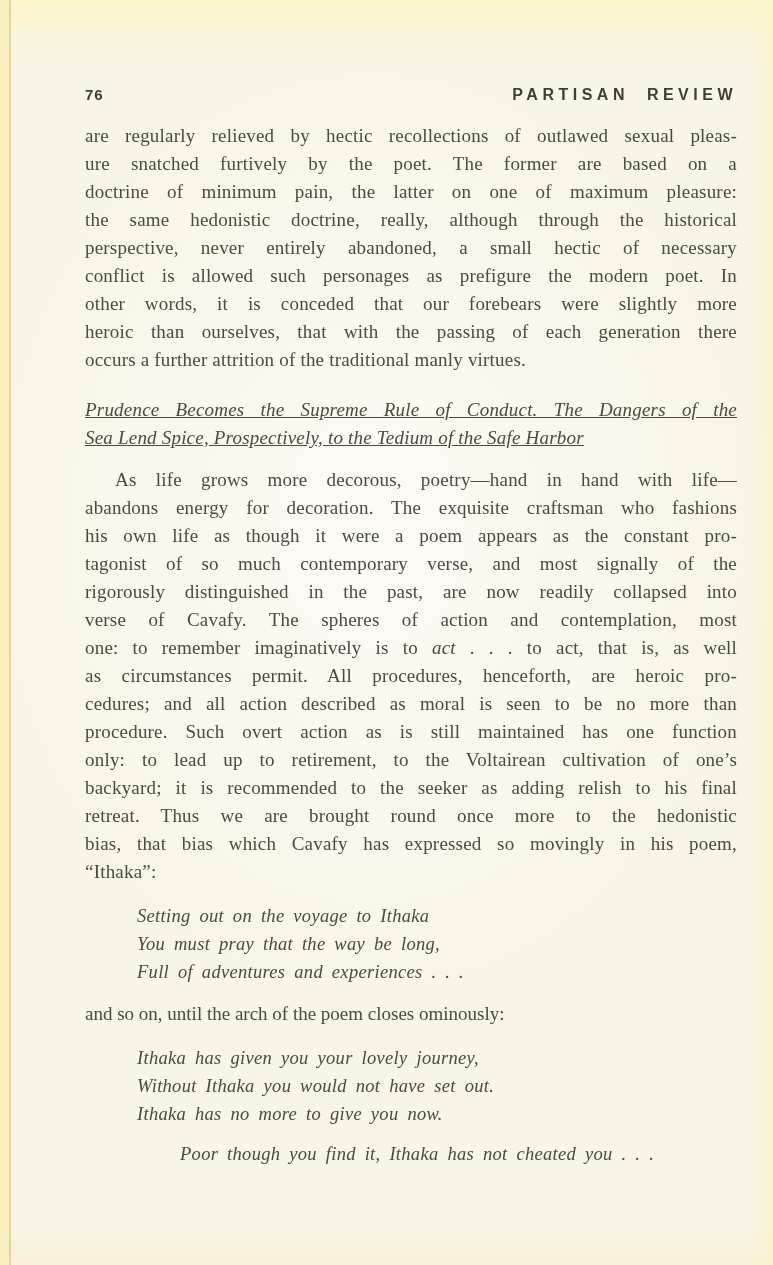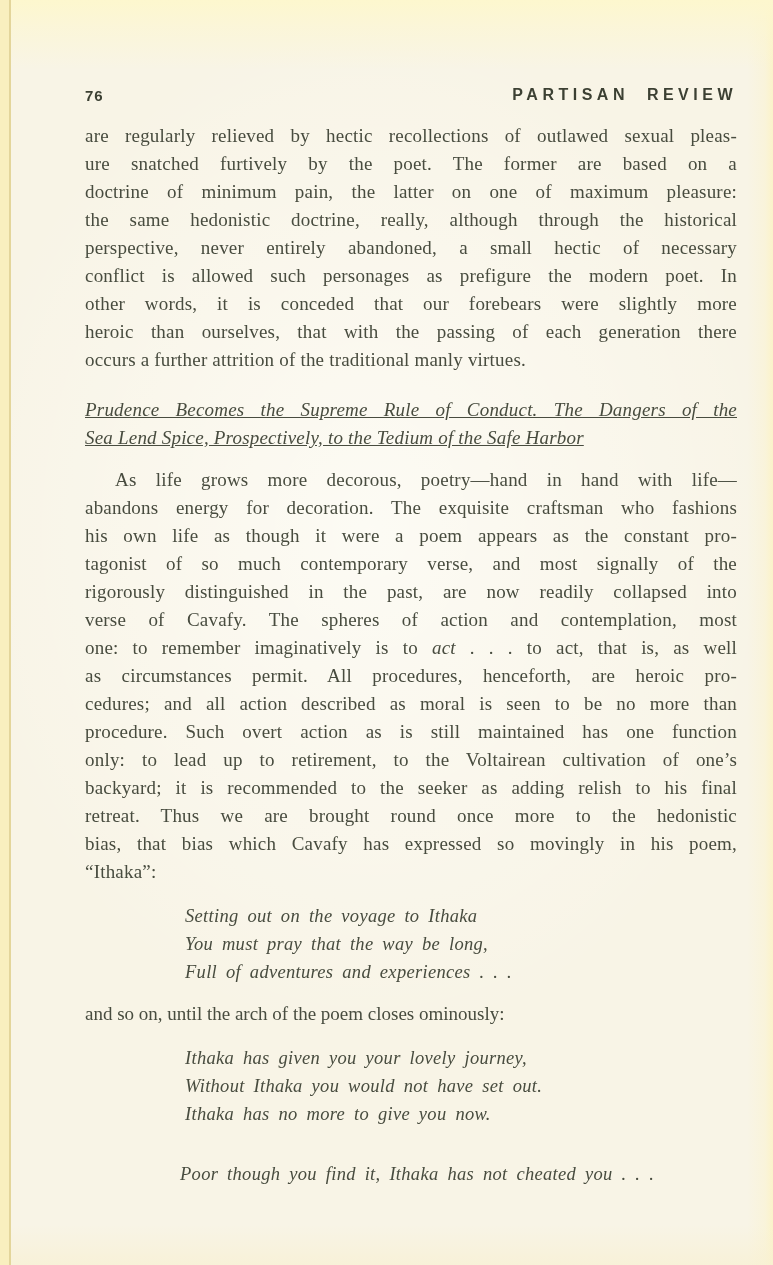--- a/index.html
+++ b/index.html
@@ -22,43 +22,43 @@
   }
   .edge-strip{
     position:absolute;left:0;top:0;bottom:0;width:9px;
     background:#f9efbf;border-right:2px solid #e3d59b;
   }
   .content{
     position:absolute;left:85px;top:86px;width:652px;
   }
   
   .running-head{
-    display:flex;justify-content:space-between;align-items:center;
+    display:flex;justify-content:space-between;align-items:flex-start;
     font-family:"Liberation Sans", sans-serif;
     font-weight:bold;color:#3c4033;
     margin-bottom:18px;
   }
   .page-num{font-size:15px;letter-spacing:1px;}
   .journal{font-size:16px;letter-spacing:4.5px;word-spacing:9px;}
   
   .para{font-size:19px;line-height:28px;letter-spacing:0.2px;}
   .justified .line{text-align:justify;text-align-last:justify;}
   .justified .line:last-child{text-align-last:left;}
   .indent-first .line:first-child{text-indent:30px;}
   .heading{
     font-style:italic;margin-top:22px;margin-bottom:14px;text-decoration:underline;
   }
   .em{font-style:italic;}
   .prose-line{font-size:19px;line-height:28px;margin-top:14px;}
   .poem{
     font-style:italic;font-size:18.5px;line-height:28px;
-    margin-left:100px;margin-top:16px;word-spacing:4px;
+    margin-left:52px;margin-top:16px;word-spacing:4px;
     letter-spacing:0.3px;
   }
-  .poem.stanza-last{margin-top:32px;margin-left:95px;}
+  .poem.stanza-last{margin-top:12px;margin-left:95px;}
 </style>
 </head>
 <body>
 
 <div class="scan">
   <div class="edge-strip"></div>
 
   <div class="content">
 
     <div class="running-head">

